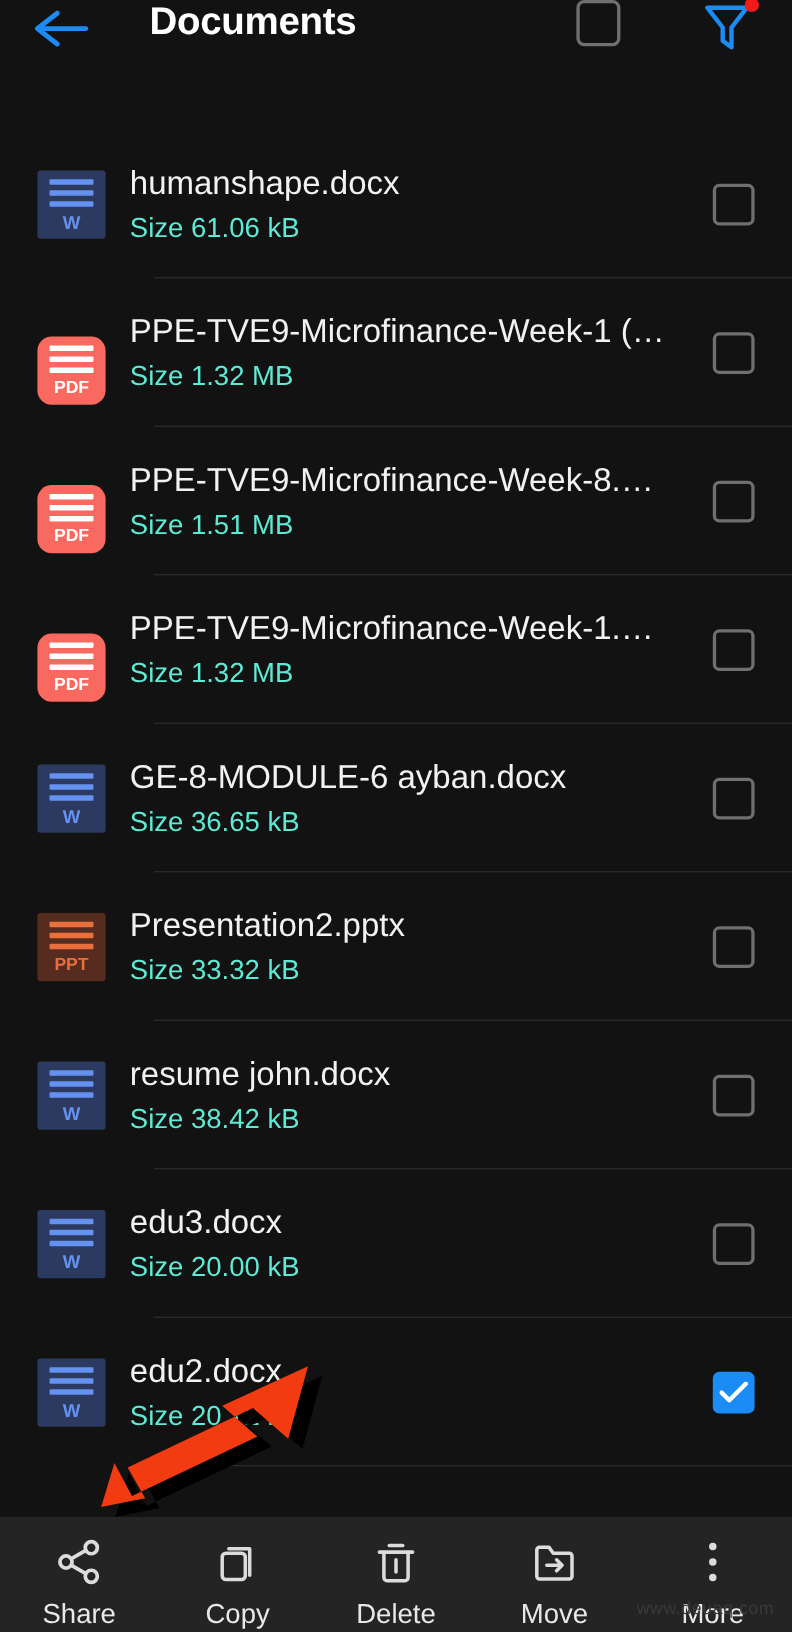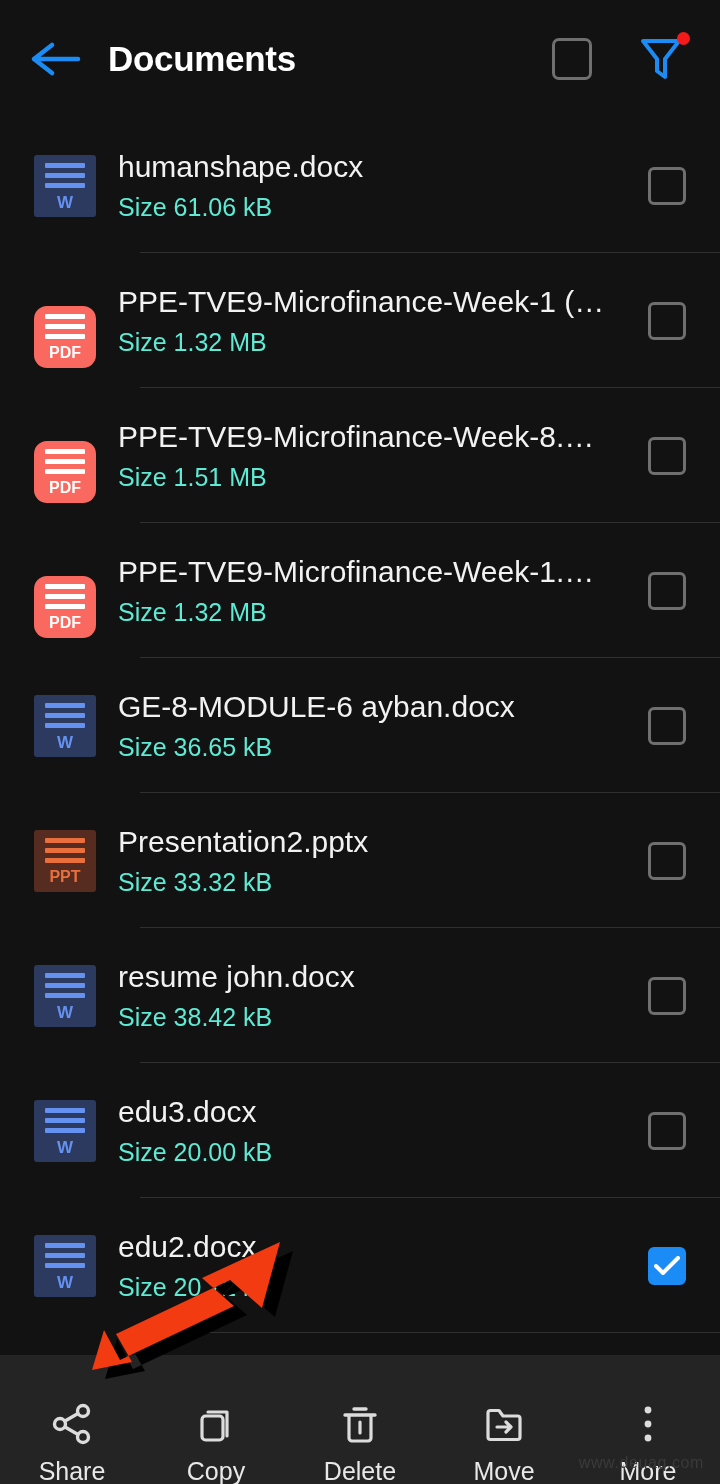--- a/index.html
+++ b/index.html
@@ -21,22 +21,22 @@
   }
 
   
   .header {
     position: absolute;
     top: 0; left: 0;
     width: 720px;
     height: 118px;
     background: #121212;
     display: flex;
-    align-items: center;
     padding: 0 28px 0 30px;
+    gap: 28px;
   }
   .back-arrow {
     width: 52px;
     height: 52px;
     flex: 0 0 52px;
     display: flex;
     align-items: center;
     justify-content: center;
     cursor: pointer;
   }
@@ -142,21 +142,21 @@
   .icon-docx { background: #2b3a5e; border-radius: 3px; }
   .icon-docx .bars i { background: #6591f0; }
   .icon-docx .tag { color: #6591f0; font-size: 17px; }
 
   
   .icon-pdf { background: #f9695f; border-radius: 13px; margin-top: 32px; }
   .icon-pdf .bars i { background: #ffffff; }
   .icon-pdf .tag { color: #ffffff; font-size: 16px; }
 
   
-  .icon-pptx { background: #572c20; border-radius: 3px; }
+  .icon-pptx { background: #572c20; border-radius: 3px; justify-content: space-between; }
   .icon-pptx .bars i { background: #e96f3c; }
   .icon-pptx .tag { color: #e96f3c; font-size: 16px; }
 
   .file-text {
     flex: 1 1 auto;
     min-width: 0;
     margin-left: 22px;
   }
   .file-name {
     color: #f2f2f2;
@@ -189,24 +189,24 @@
     align-items: center;
     justify-content: center;
   }
 
   
   .bottom-bar {
     position: absolute;
     left: 0;
     bottom: 0;
     width: 720px;
-    height: 129px;
+    height: 105px;
     background: #242424;
     display: flex;
-    align-items: flex-end;
+    align-items: flex-start;
     padding-top: 18px;
   }
   .bar-item {
     flex: 1 1 0;
     display: flex;
     flex-direction: column;
     align-items: center;
     cursor: pointer;
   }
   .bar-icon {

